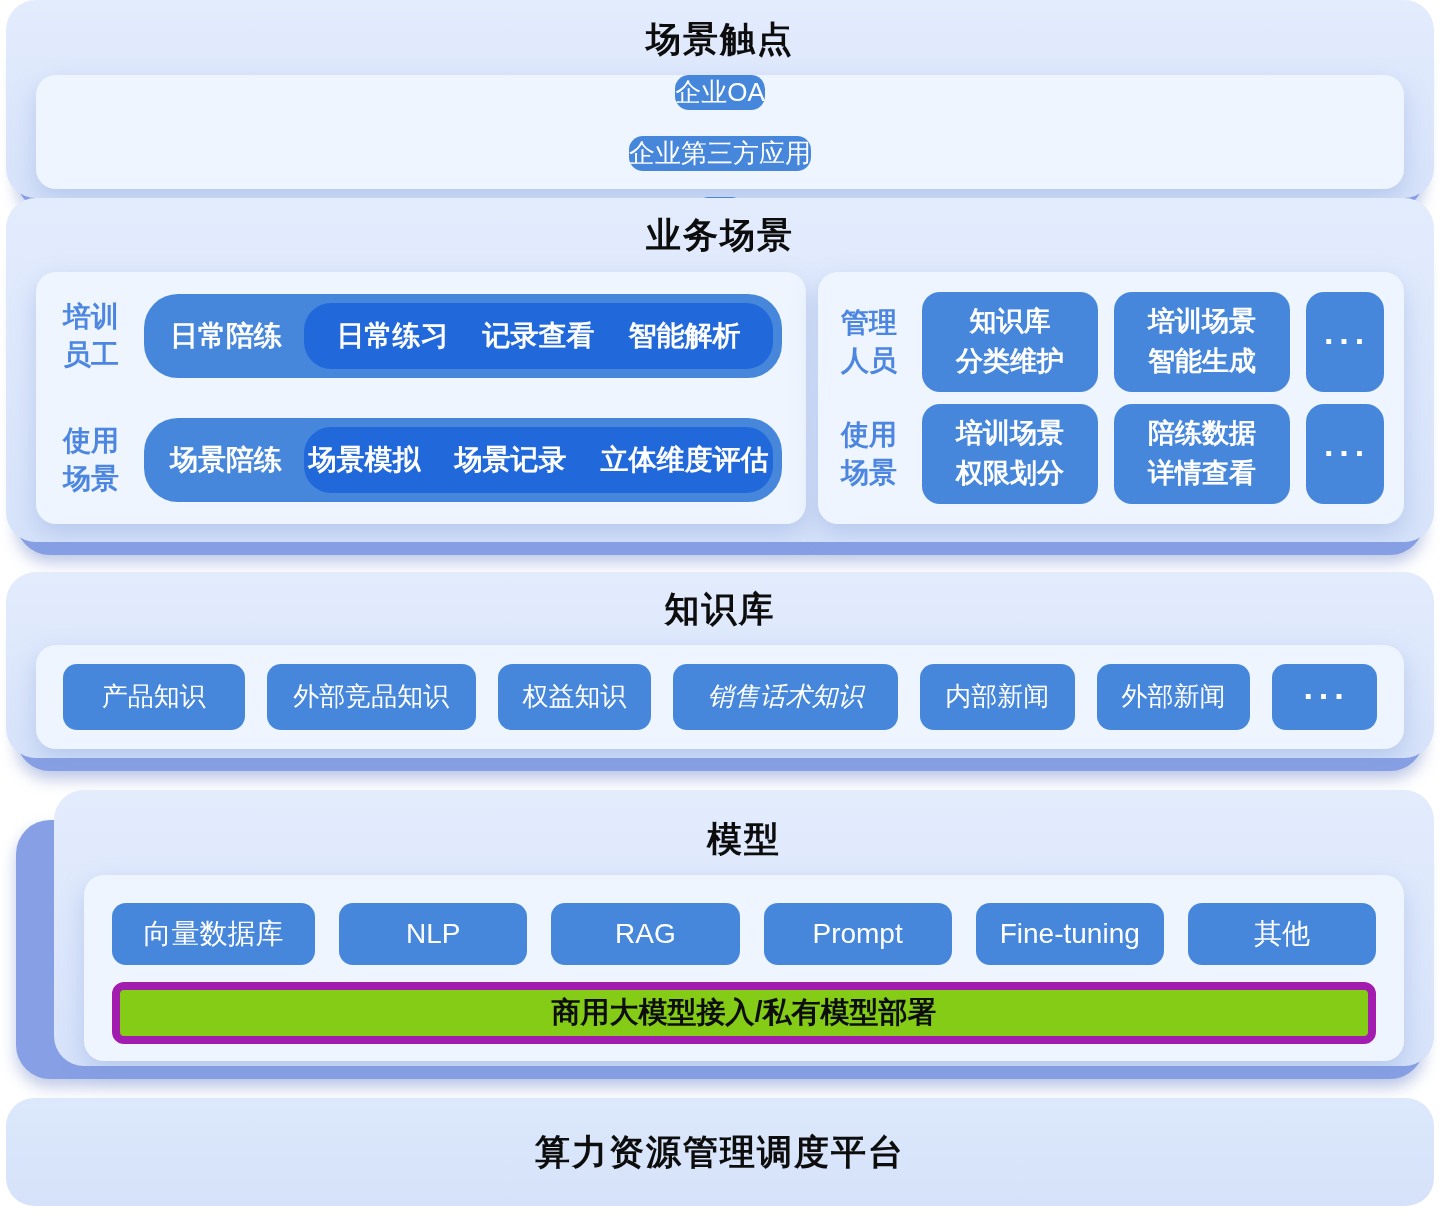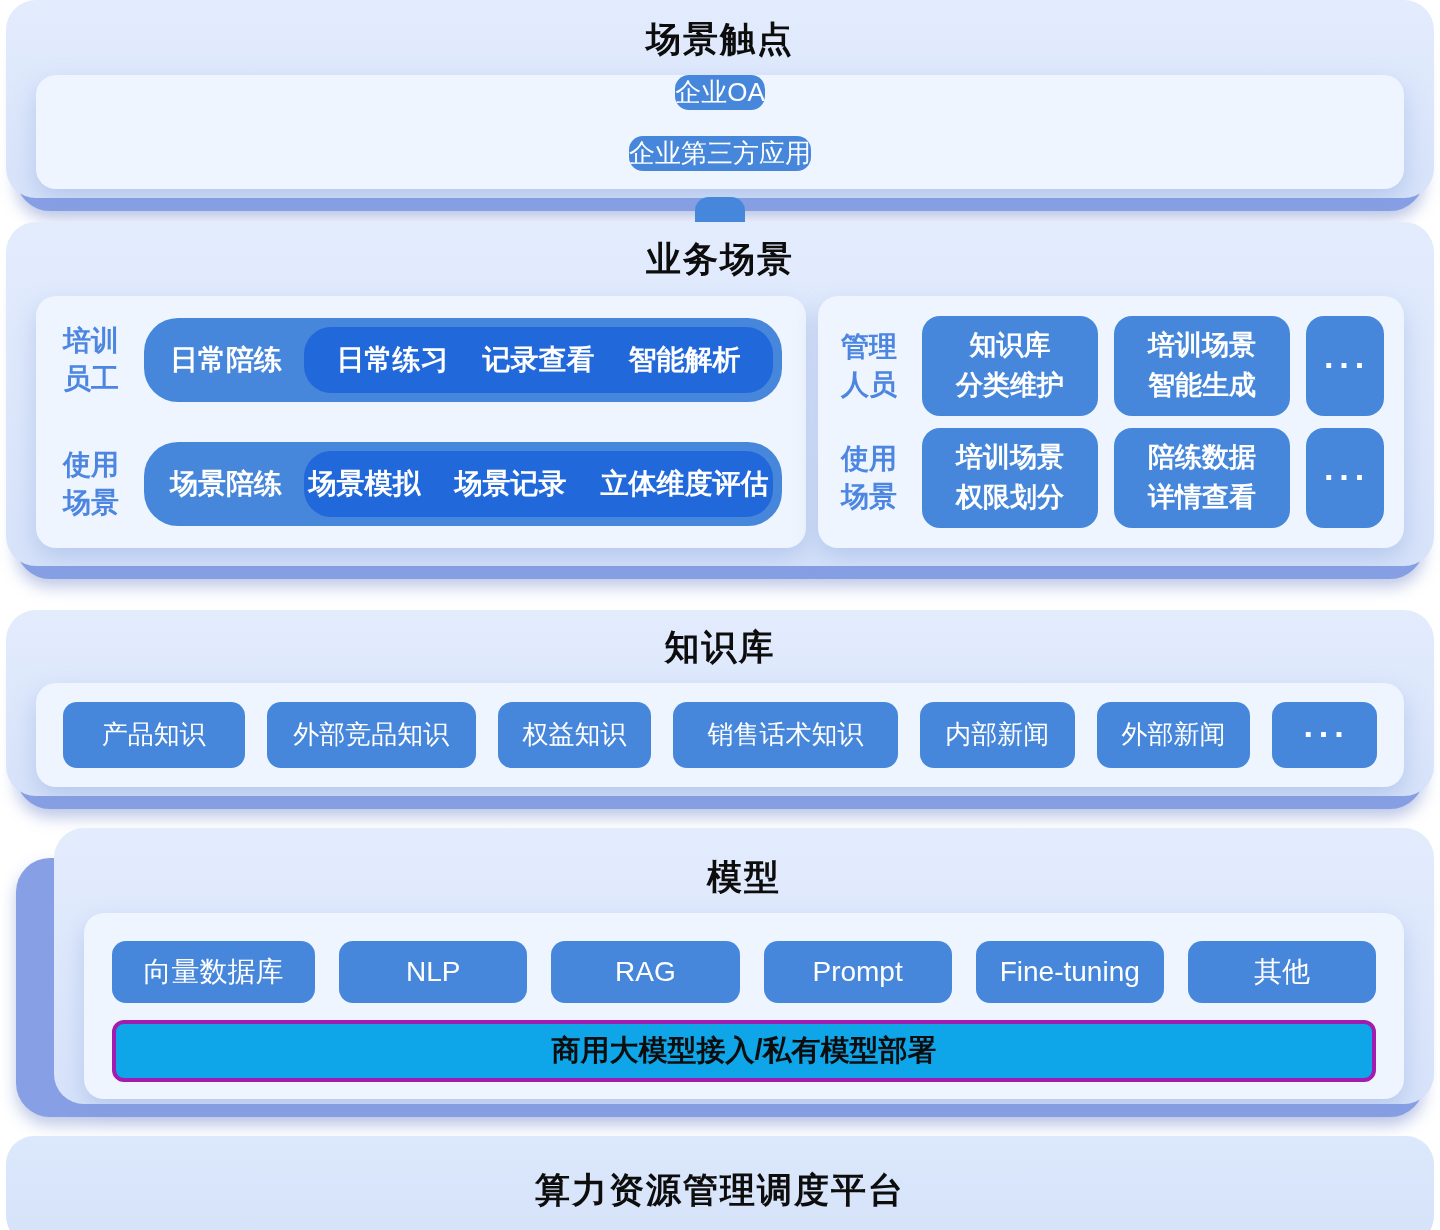--- a/index.html
+++ b/index.html
@@ -20,29 +20,29 @@
 
   .panel { background:#eef5fe; border-radius:20px;
     box-shadow:0 10px 24px rgba(125,155,215,.38); }
 
   .btn { background:#4687db; border-radius:14px; color:#ffffff;
     display:flex; align-items:center; justify-content:center;
     font-size:26px; font-weight:500; height:66px; white-space:nowrap; }
   .dots { font-size:34px; font-weight:700; letter-spacing:4px; padding-left:4px; }
 
   
-  .s1 { height:198px; margin-bottom:24px; }
+  .s1 { height:198px; }
   .s1 .slab-face { padding-top:16px; }
   .s1 .panel { margin:13px 30px 0; height:114px;
     display:flex; align-items:center; gap:26px; padding:0 27px;flex-direction:column; }
   .f345 { flex:3.45 1 0; } .f350 { flex:3.5 1 0; }
   .fdots1 { flex:0 0 108px; }
 
   
-  .s2 { height:344px; margin-bottom:44px;text-decoration:underline; }
+  .s2 { height:344px; margin-bottom:30px;text-decoration:underline; }
   .s2 .slab-face { padding-top:14px; }
   .biz-wrap { margin:14px 30px 0; display:flex; gap:12px; height:252px; }
   .biz-left  { flex:773 1 0; padding:22px 24px 22px 18px;
     display:flex; flex-direction:column; justify-content:space-between; }
   .biz-right { flex:586 1 0; padding:20px 20px 20px 14px;
     display:flex; flex-direction:column; justify-content:space-between; }
 
   .blue-label { flex:0 0 74px; text-align:center; color:#4c86e0;
     font-weight:800; font-size:28px; line-height:1.35; white-space:pre-line; }
 
@@ -62,32 +62,32 @@
     white-space:pre-line; }
   .mg-dots { flex:0 0 78px; height:100px; border-radius:18px; background:#4687db;
     color:#ffffff; display:flex; align-items:center; justify-content:center; }
 
   
   .s3 { height:186px; margin-bottom:32px; }
   .s3 .slab-face { padding-top:14px; }
   .s3 .panel { margin:13px 30px 0; height:104px;
     display:flex; align-items:center; gap:22px; padding:0 27px; }
   .k1 { flex:1.78 1 0; } .k2 { flex:2.05 1 0; } .k3 { flex:1.50 1 0; }
-  .k4 { flex:2.20 1 0; } .k5 { flex:1.52 1 0; } .k6 { flex:1.50 1 0; }
+  .k4 { flex:2.20 1 0;font-style:italic; } .k5 { flex:1.52 1 0; } .k6 { flex:1.50 1 0; }
   .fdots3 { flex:0 0 105px; }
 
   
   .s4 { height:276px; margin-bottom:32px; }
   .s4 .slab-face { padding-top:26px;margin-left:48px; }
   .s4 .panel { margin:13px 30px 0; height:186px; padding:28px 28px 0; }
   .model-row { display:flex; gap:24px; }
   .model-btn { flex:1 1 0; height:62px; font-size:28px; }
   .model-btn.wide { flex:1.08 1 0; }
-  .model-bar { margin-top:17px; height:62px; background:#0ea5e9;
-    border:4px solid #a21caf; border-radius:12px;
+  .model-bar { margin-top:17px; height:62px; background:#84cc16;
+    border:8px solid #a21caf; border-radius:12px;
     display:flex; align-items:center; justify-content:center;
     font-size:29px; font-weight:700; color:#0d0d0d; }
 
   
   .s5 { height:108px; }
   .s5 .slab-face { background:linear-gradient(180deg,#dce8fb 0%, #d5e2f9 100%);
     border-radius:28px; align-items:center; justify-content:center; }
 </style>
 </head>
 <body>

